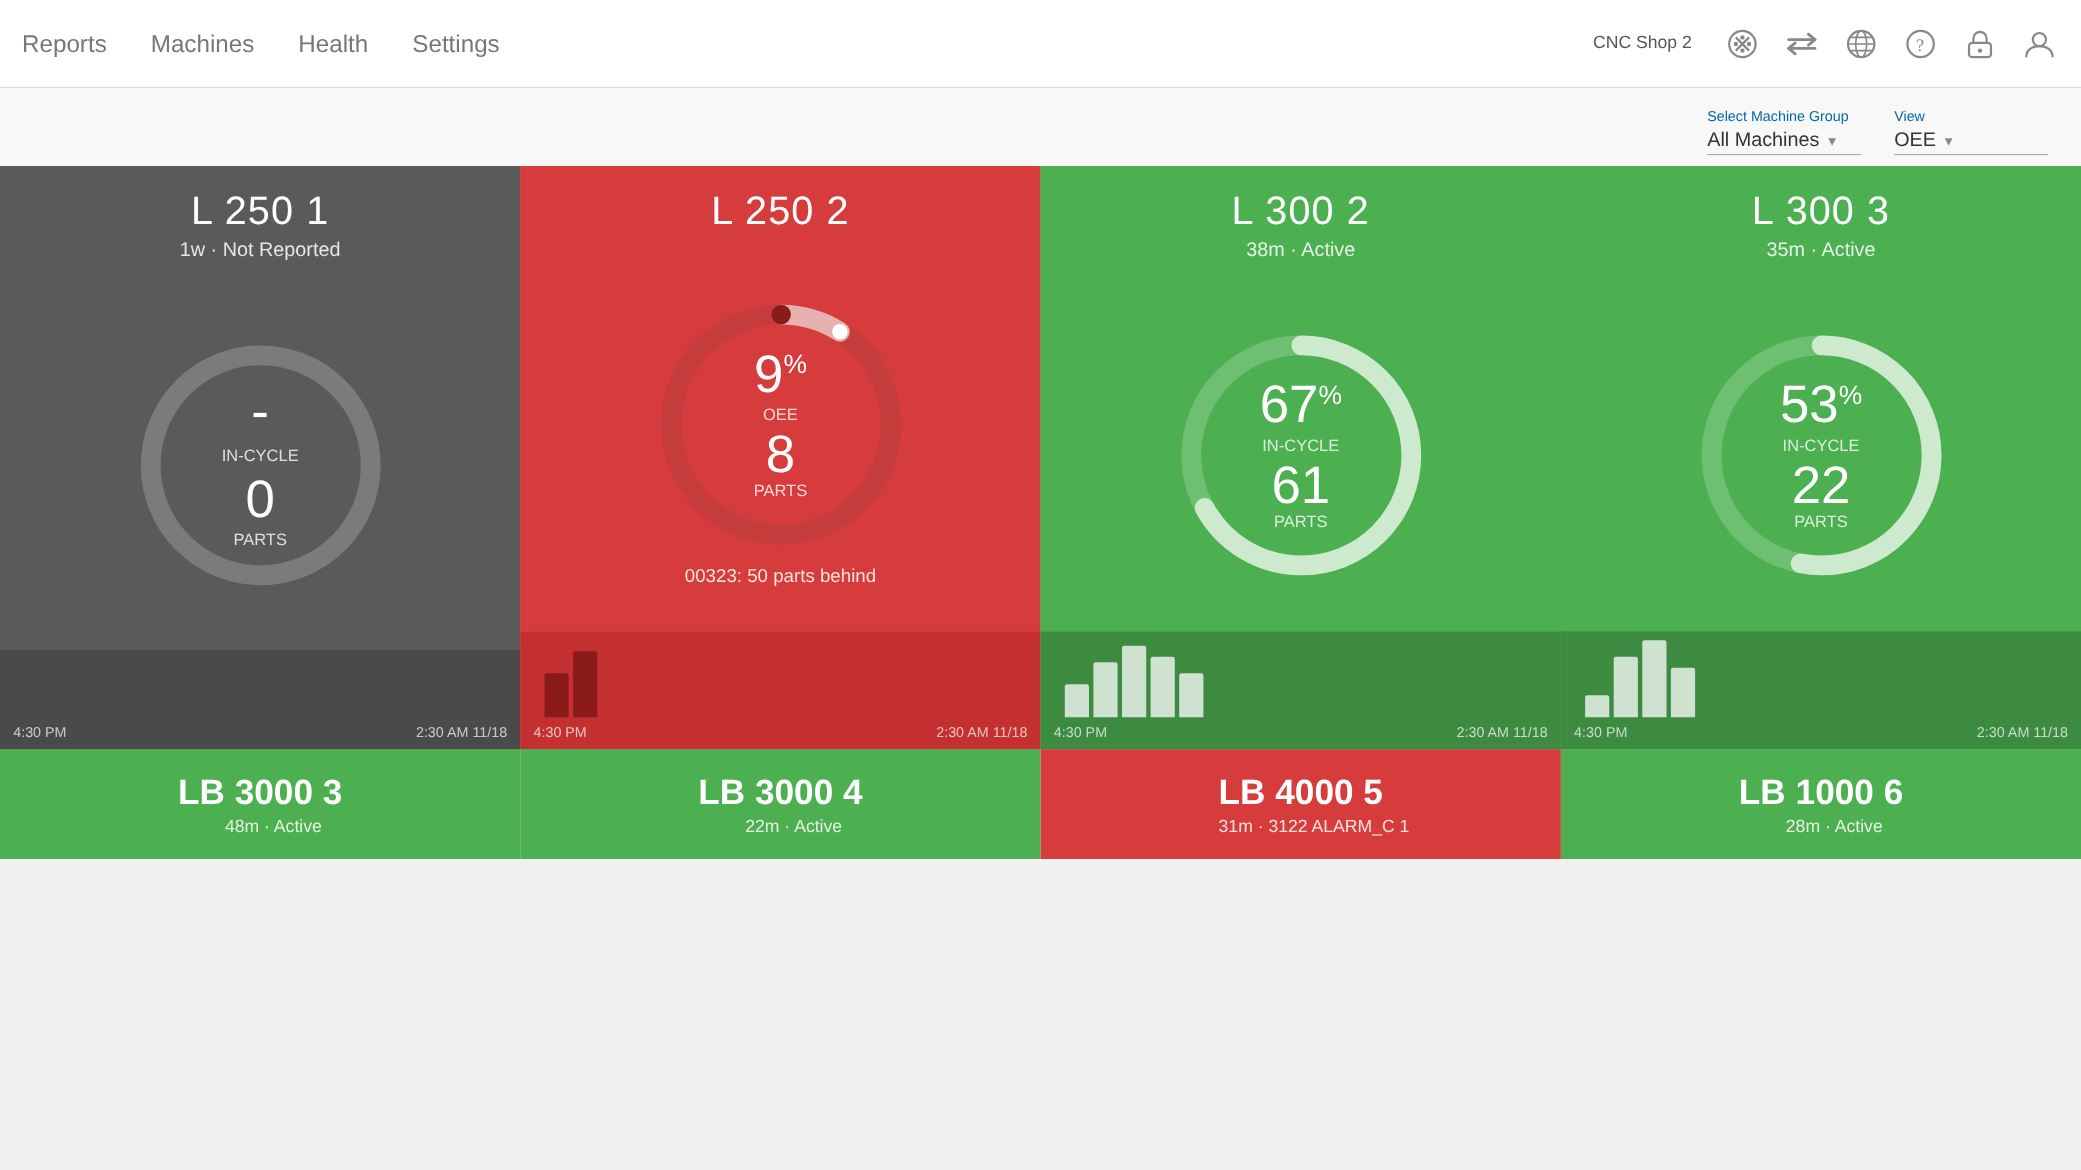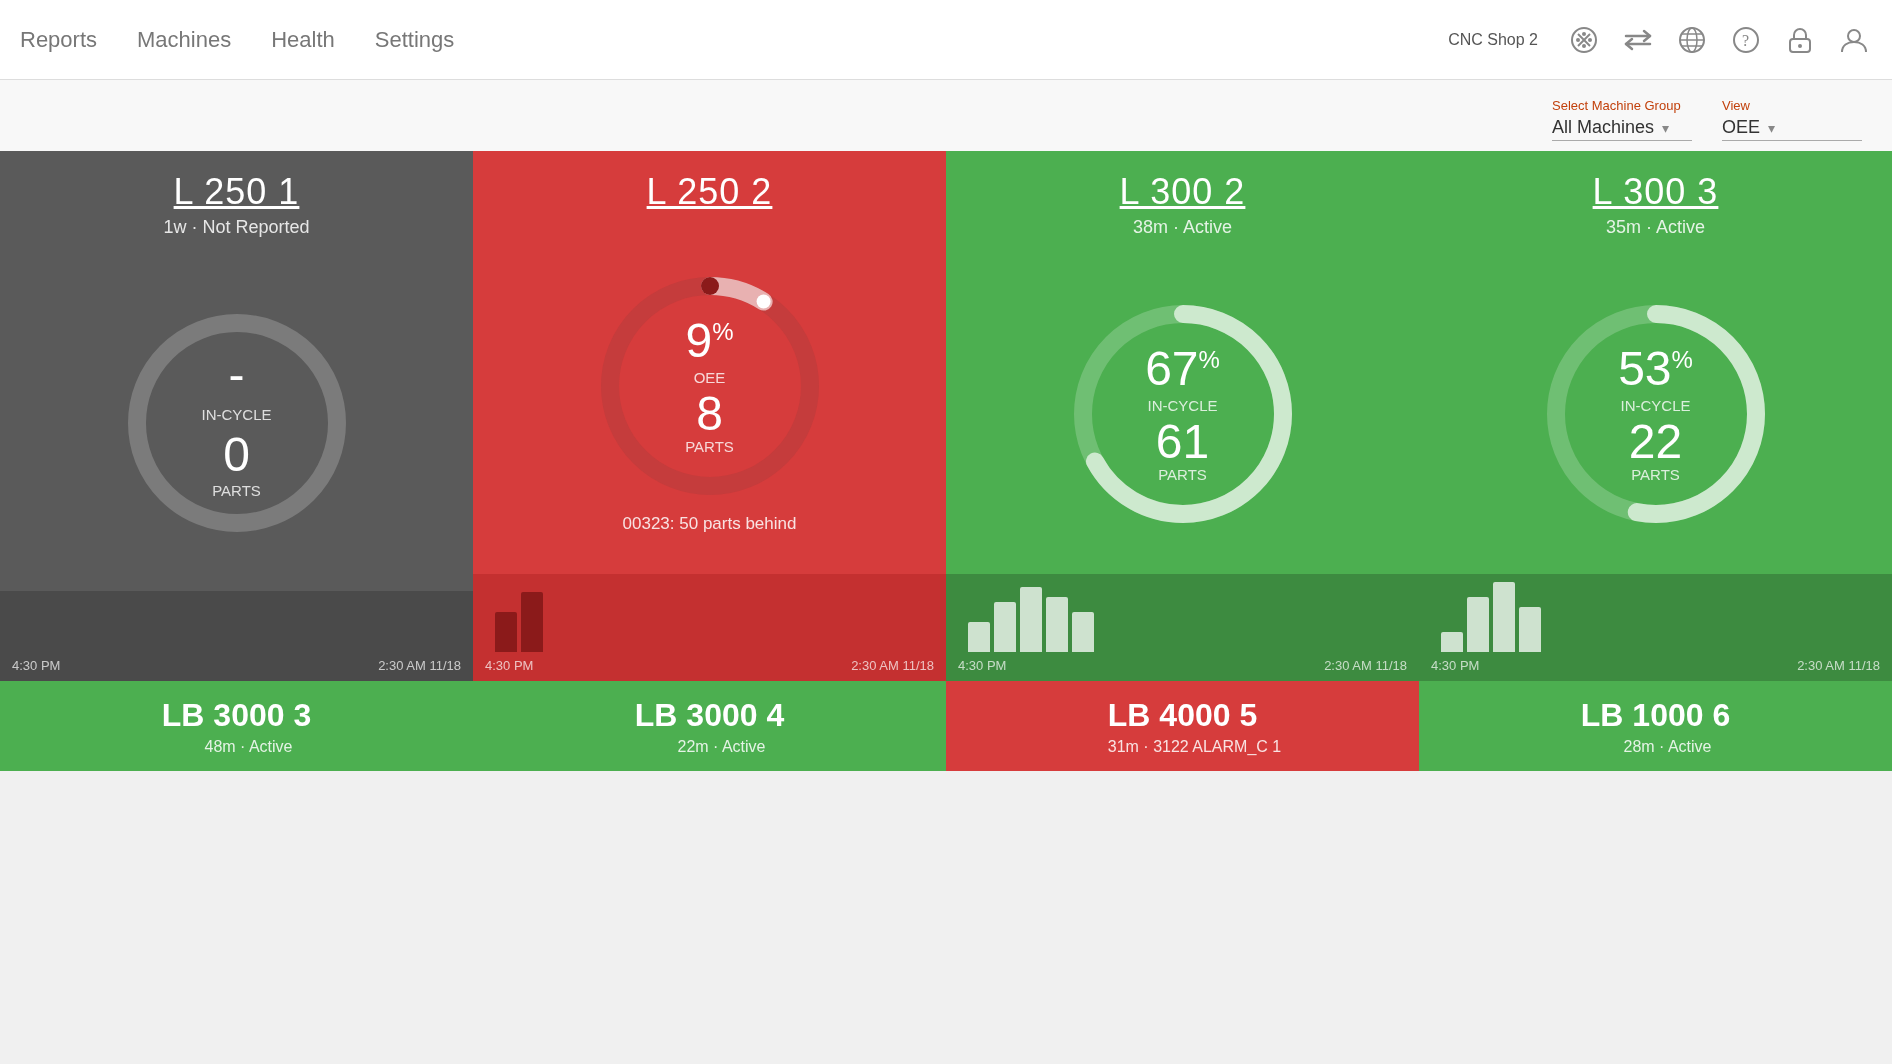--- a/index.html
+++ b/index.html
@@ -58,21 +58,21 @@
       background: #f8f8f8;
       gap: 30px;
     }
     .toolbar-group {
       display: flex;
       flex-direction: column;
       align-items: flex-start;
     }
     .toolbar-label {
       font-size: 13px;
-      color: #c2410c;
+      color: #0369a1;
       margin-bottom: 4px;
     }
     .toolbar-select {
       display: flex;
       align-items: center;
       gap: 8px;
       font-size: 18px;
       color: #333;
       cursor: pointer;
       border-bottom: 1px solid #aaa;
@@ -101,21 +101,20 @@
     .card-top {
       padding: 20px 16px 16px 16px;
       text-align: center;
       flex: 0 0 auto;
     }
     .card-machine-name {
       font-size: 36px;
       font-weight: 300;
       color: #fff;
       letter-spacing: 1px;
-      text-decoration: underline;
     }
     .card-status {
       font-size: 18px;
       color: rgba(255,255,255,0.85);
       margin-top: 4px;
     }
     .card-center {
       flex: 1;
       display: flex;
       flex-direction: column;
@@ -216,21 +215,21 @@
       border-radius: 2px 2px 0 0;
     }
 
     
     .bottom-row {
       display: grid;
       grid-template-columns: repeat(4, 1fr);
       gap: 0;
     }
     .bottom-card {
-      height: 90px;
+      height: 100px;
       display: flex;
       flex-direction: column;
       align-items: center;
       justify-content: center;
       padding: 10px;
     }
     .bottom-card-name {
       font-size: 32px;
       font-weight: 700;
       color: #fff;

